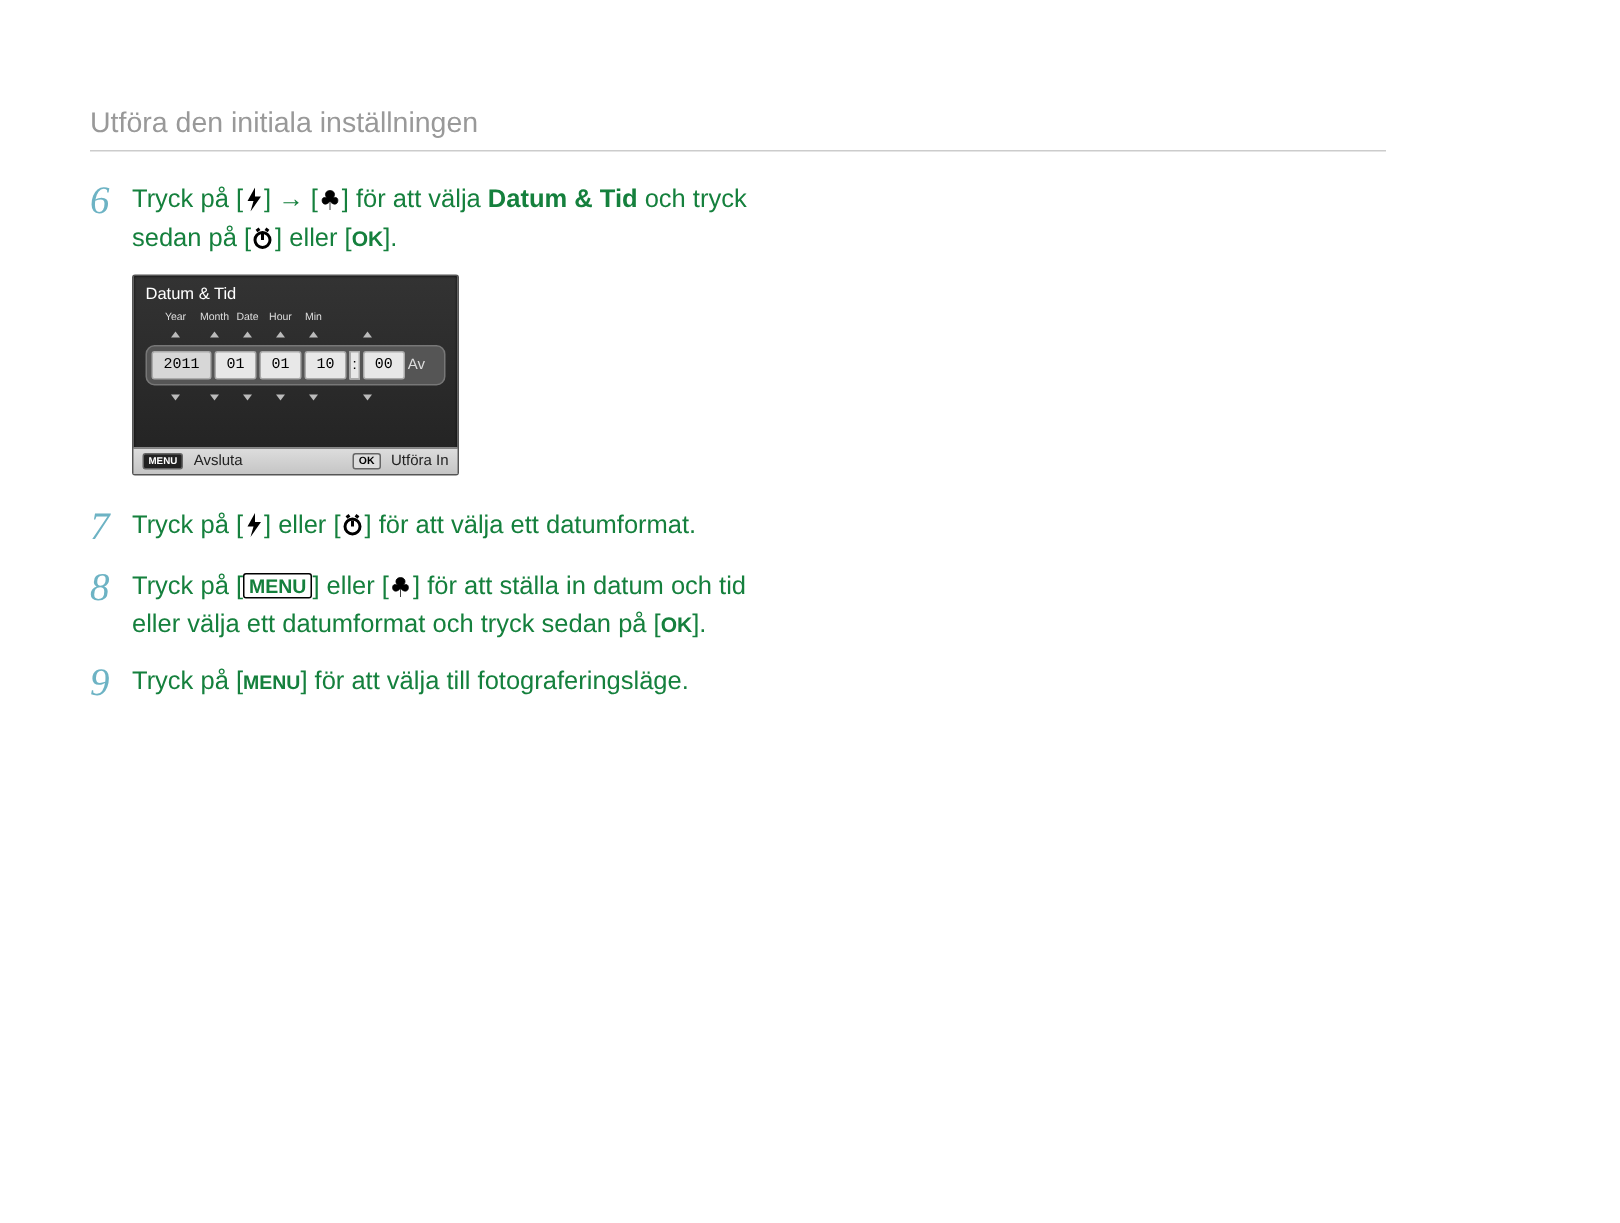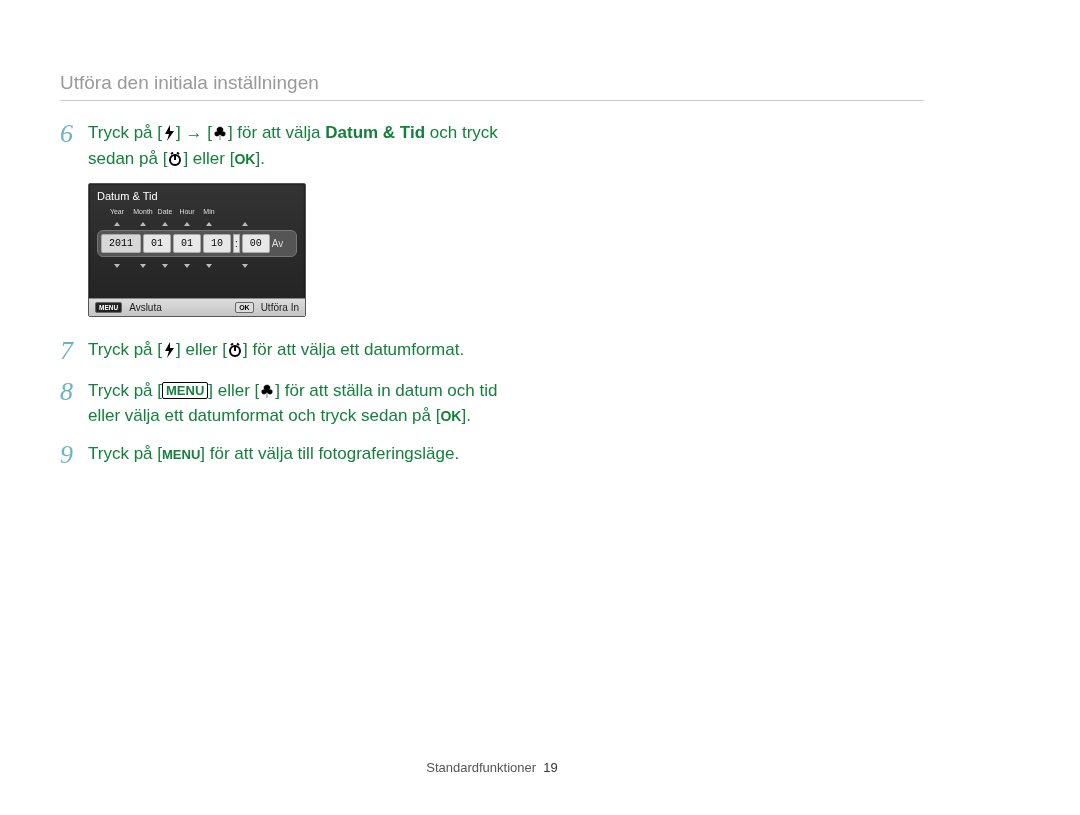--- a/index.html
+++ b/index.html
@@ -306,18 +306,14 @@
 
     <div class="step">
       <div class="step-num">9</div>
       <div class="step-body">
         <span>Tryck på [</span><span class="menu-label">MENU</span><span>] för att välja till fotograferingsläge.</span>
       </div>
     </div>
 
   </div>
 
-  <div class="footer">
-    <span>Standardfunktioner</span>
-    &nbsp;<span class="pg">19</span>
-  </div>
 
 </div>
 
 </body></html>

